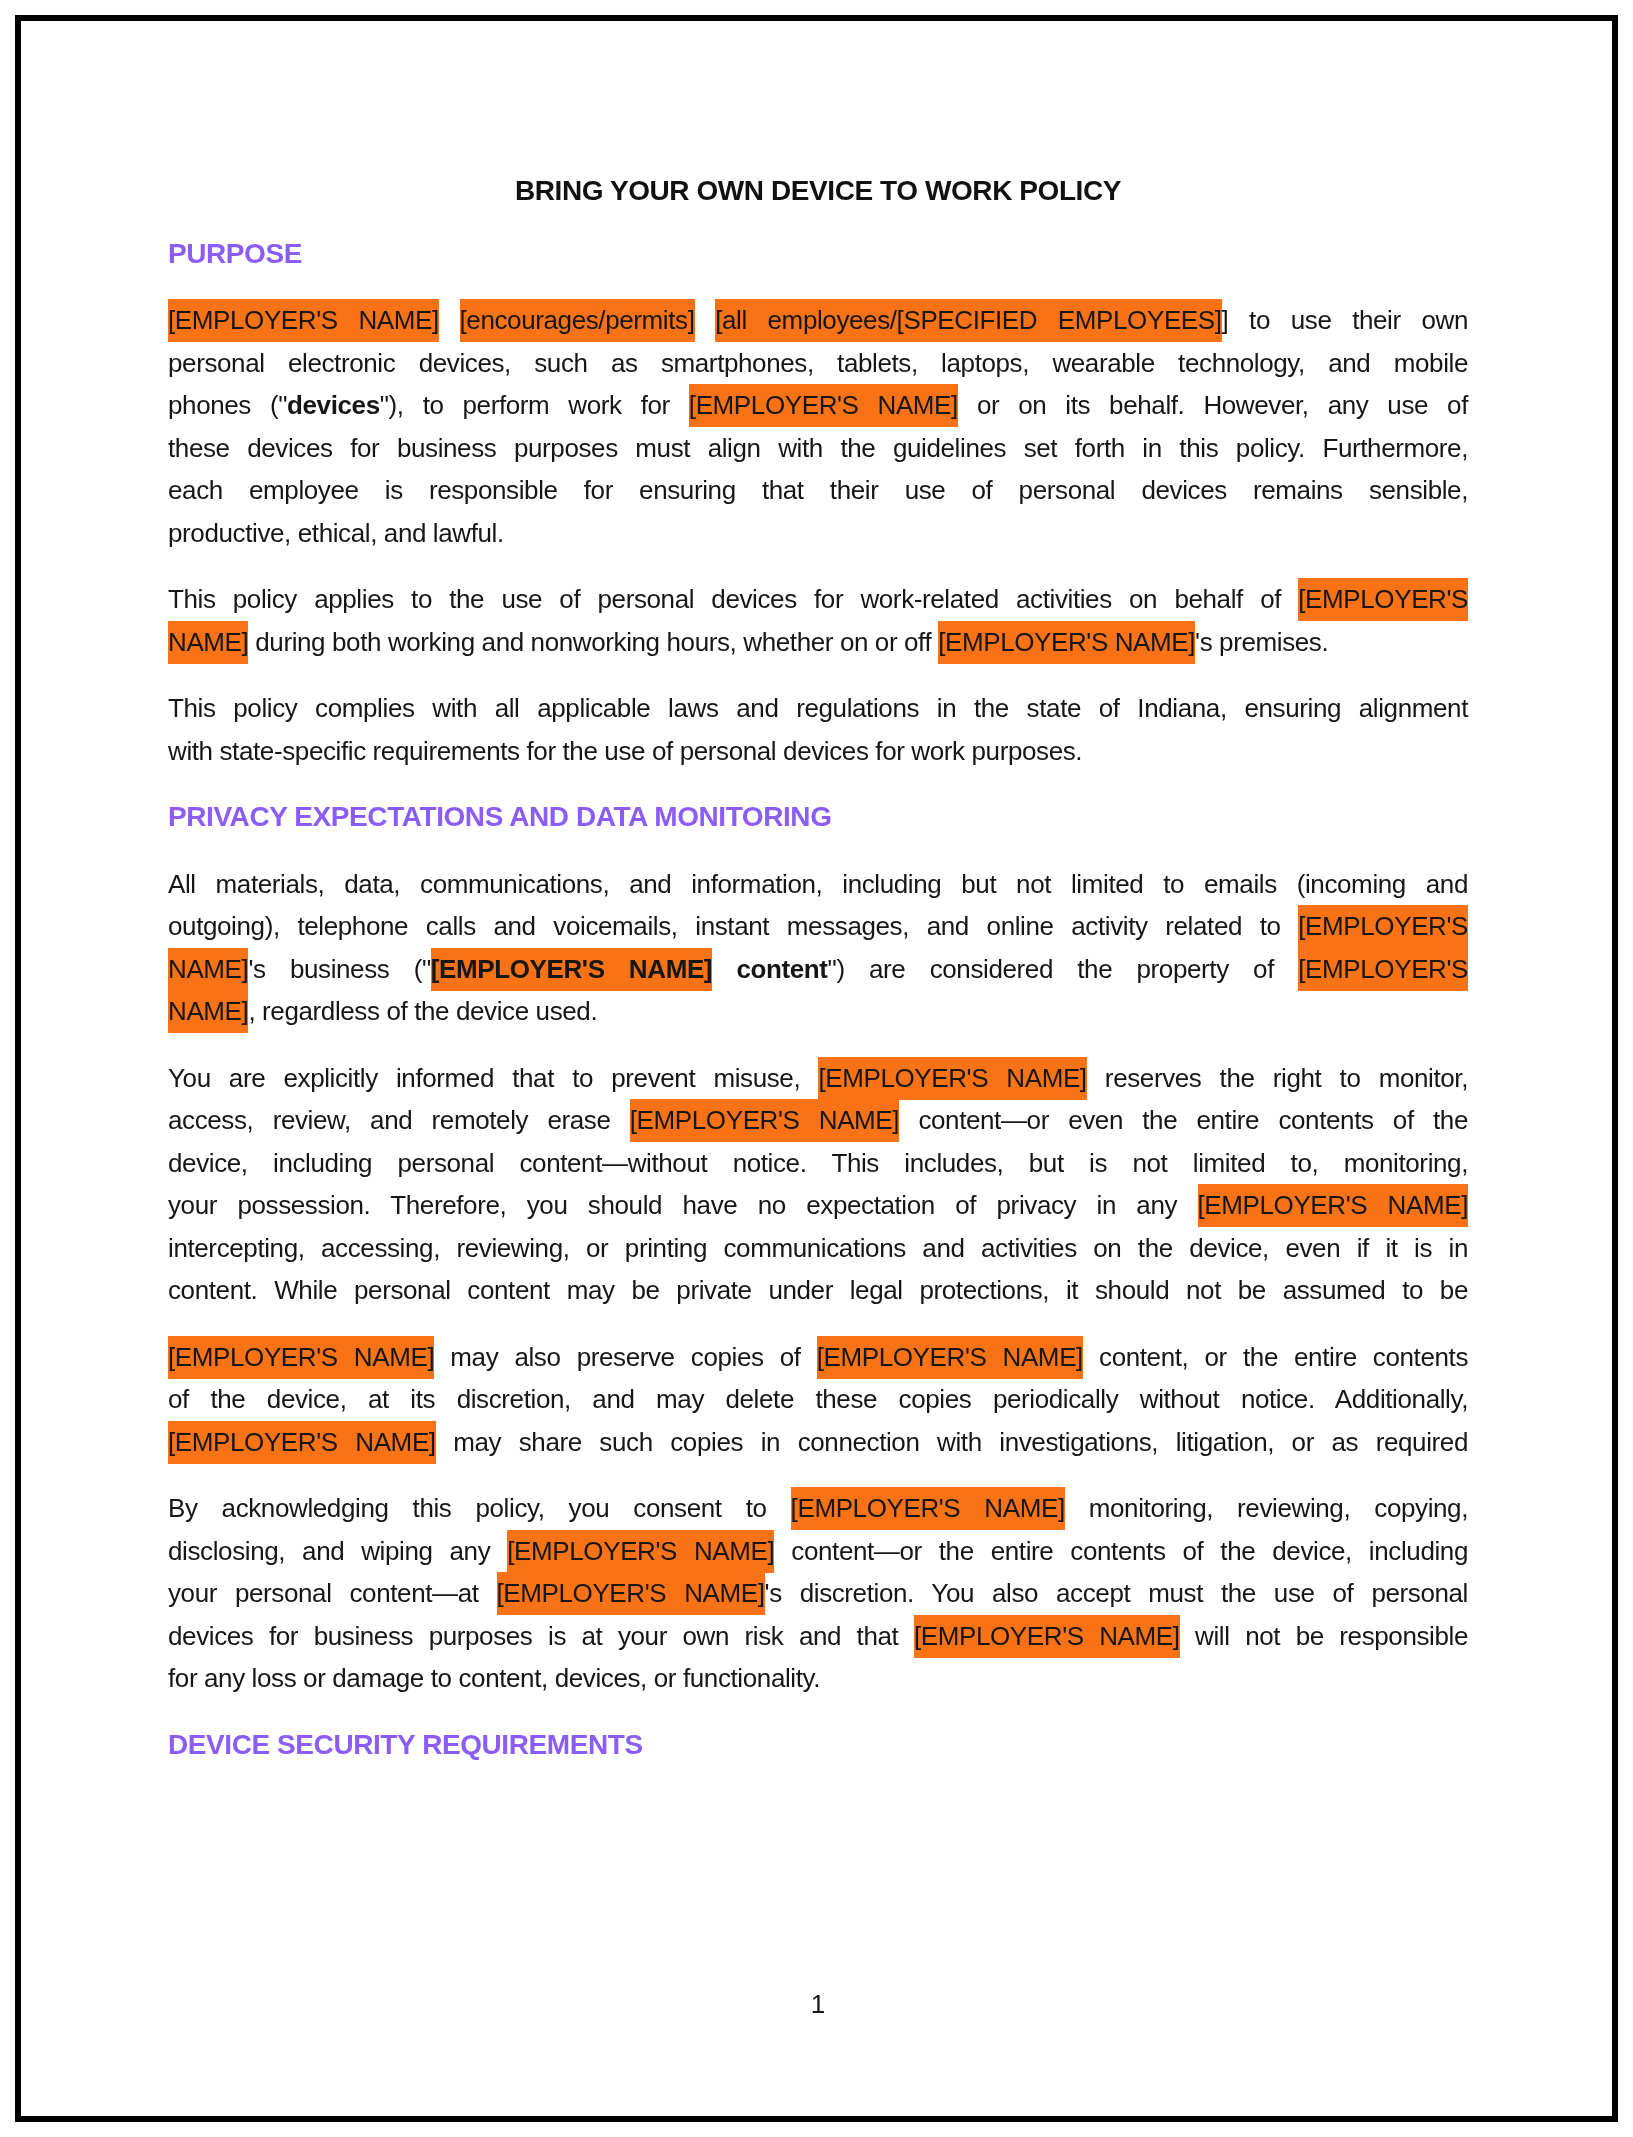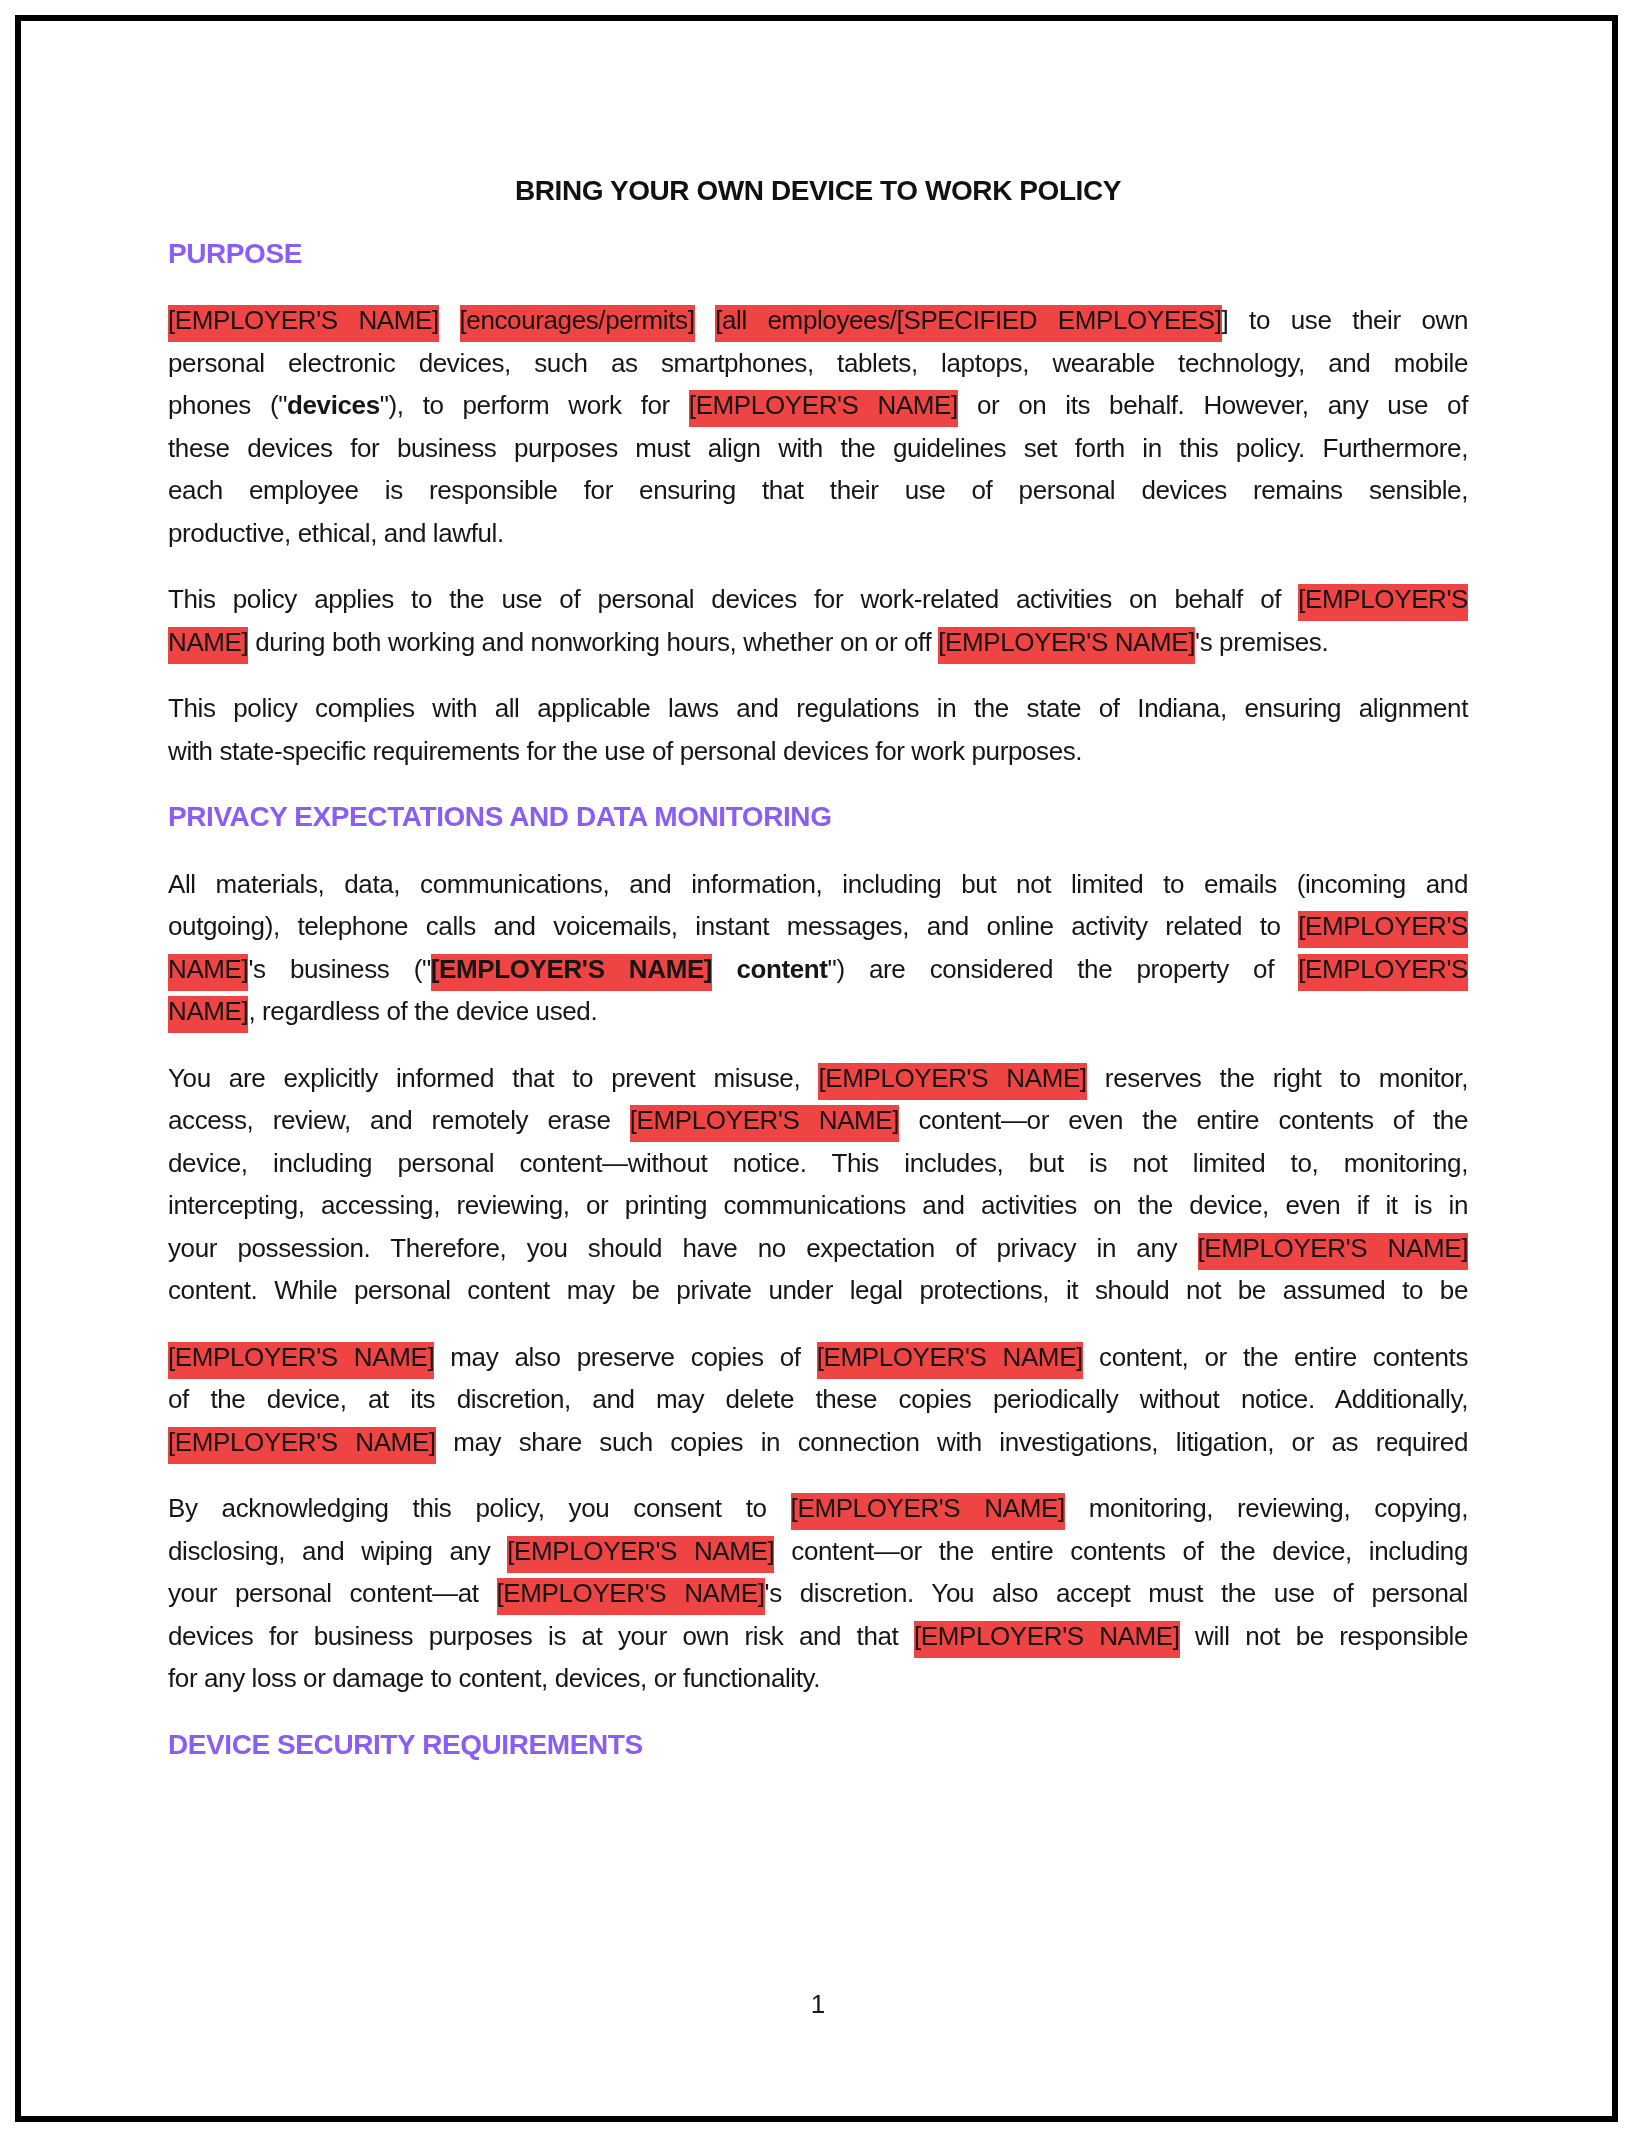--- a/index.html
+++ b/index.html
@@ -49,22 +49,22 @@
     margin: 0 0 24px 0;
   }
   .line {
     text-align: justify;
     text-align-last: justify;
   }
   .line.last {
     text-align-last: left;
   }
   .hl {
-    background: #ef4444;
-    padding: 0 0 7px 0;
+    background: #f97316;
+    padding: 6px 0 7px 0;
   }
   .bold { font-weight: 700; }
   .footer {
     position: absolute;
     left: 168px; top: 1983px;
     width: 1300px;
     text-align: center;
     font-size: 26px;
     line-height: 42.5px;
     color: #161616;
@@ -98,22 +98,22 @@
       <div class="paragraph">
         <div class="line" style=""><span>All materials, data, communications, and information, including but not limited to emails (incoming and</span></div>
         <div class="line" style=""><span>outgoing), telephone calls and voicemails, instant messages, and online activity related to </span><span class="hl">[EMPLOYER'S</span></div>
         <div class="line" style=""><span class="hl">NAME]</span><span>'s business ("</span><span class="hl bold">[EMPLOYER'S NAME]</span><span class="bold"> content</span><span>") are considered the property of </span><span class="hl">[EMPLOYER'S</span></div>
         <div class="line last" style=""><span class="hl">NAME]</span><span>, regardless of the device used.</span></div>
       </div>
       <div class="paragraph">
         <div class="line" style=""><span>You are explicitly informed that to prevent misuse, </span><span class="hl">[EMPLOYER'S NAME]</span><span> reserves the right to monitor,</span></div>
         <div class="line" style=""><span>access, review, and remotely erase </span><span class="hl">[EMPLOYER'S NAME]</span><span> content—or even the entire contents of the</span></div>
         <div class="line" style=""><span>device, including personal content—without notice. This includes, but is not limited to, monitoring,</span></div>
+        <div class="line" style=""><span>your possession. Therefore, you should have no expectation of privacy in any </span><span class="hl">[EMPLOYER'S NAME]</span></div>
         <div class="line" style=""><span>intercepting, accessing, reviewing, or printing communications and activities on the device, even if it is in</span></div>
-        <div class="line" style=""><span>your possession. Therefore, you should have no expectation of privacy in any </span><span class="hl">[EMPLOYER'S NAME]</span></div>
         <div class="line" style=""><span>content. While personal content may be private under legal protections, it should not be assumed to be</span></div>
       </div>
       <div class="paragraph">
         <div class="line" style=""><span class="hl">[EMPLOYER'S NAME]</span><span> may also preserve copies of </span><span class="hl">[EMPLOYER'S NAME]</span><span> content, or the entire contents</span></div>
         <div class="line" style=""><span>of the device, at its discretion, and may delete these copies periodically without notice. Additionally,</span></div>
         <div class="line" style=""><span class="hl">[EMPLOYER'S NAME]</span><span> may share such copies in connection with investigations, litigation, or as required</span></div>
       </div>
       <div class="paragraph">
         <div class="line" style=""><span>By acknowledging this policy, you consent to </span><span class="hl">[EMPLOYER'S NAME]</span><span> monitoring, reviewing, copying,</span></div>
         <div class="line" style=""><span>disclosing, and wiping any </span><span class="hl">[EMPLOYER'S NAME]</span><span> content—or the entire contents of the device, including</span></div>

